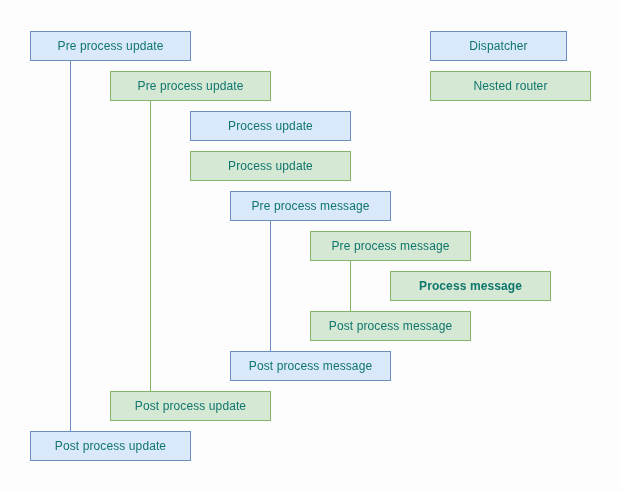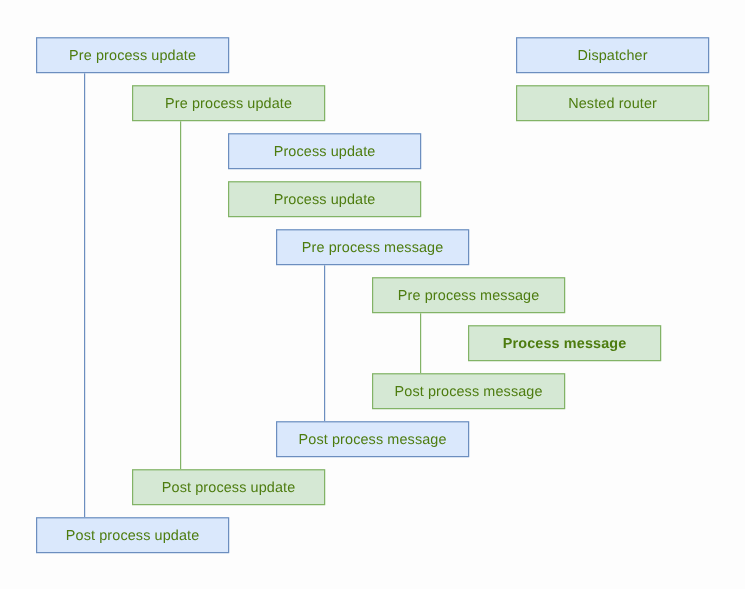--- a/index.html
+++ b/index.html
@@ -23,21 +23,21 @@
   .node {
     position: absolute;
     box-sizing: border-box;
     border-width: 1px;
     border-style: solid;
     display: flex;
     align-items: center;
     justify-content: center;
     font-size: 12px;
     line-height: 14px;
-    color: #4d7c0f;
+    color: #0f766e;
     text-align: right;
     letter-spacing: 0.1px;
     white-space: nowrap;
   }
   .node.blue {
     background: #dae8fc;
     border-color: #6c8ebf;
   }
   .node.green {
     background: #d5e8d4;
@@ -69,16 +69,16 @@
   <div class="node blue" style="left:190px; top:111px; width:161px; height:30px;">Process update</div>
   <div class="node green" style="left:190px; top:151px; width:161px; height:30px;">Process update</div>
   <div class="node blue" style="left:230px; top:191px; width:161px; height:30px;">Pre process message</div>
   <div class="node green" style="left:310px; top:231px; width:161px; height:30px;">Pre process message</div>
   <div class="node green" style="left:390px; top:271px; width:161px; height:30px;font-weight:bold;">Process message</div>
   <div class="node green" style="left:310px; top:311px; width:161px; height:30px;">Post process message</div>
   <div class="node blue" style="left:230px; top:351px; width:161px; height:30px;">Post process message</div>
   <div class="node green" style="left:110px; top:391px; width:161px; height:30px;">Post process update</div>
   <div class="node blue" style="left:30px;  top:431px; width:161px; height:30px;">Post process update</div>
 
-  <div class="node blue" style="left:430px; top:31px; width:161px; height:30px;">Dispatcher</div>
+  <div class="node blue" style="left:430px; top:31px; width:137px; height:30px;">Dispatcher</div>
   <div class="node green" style="left:430px; top:71px; width:161px; height:30px;">Nested router</div>
 
 </div>
 
 </body></html>

